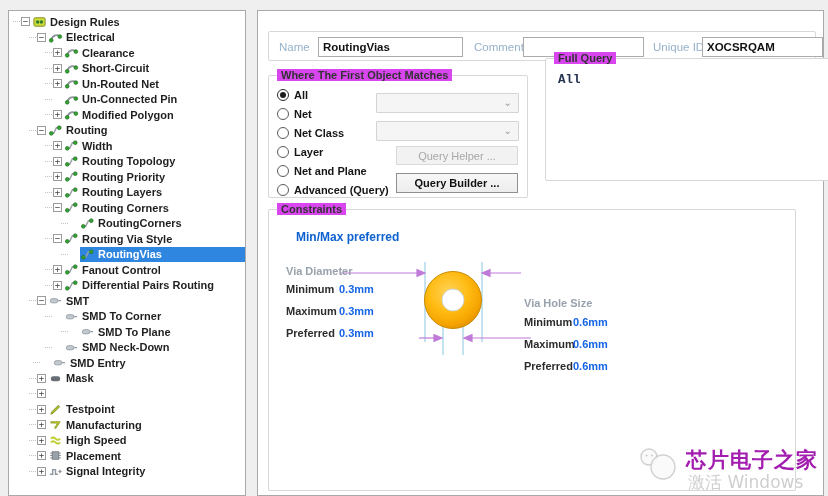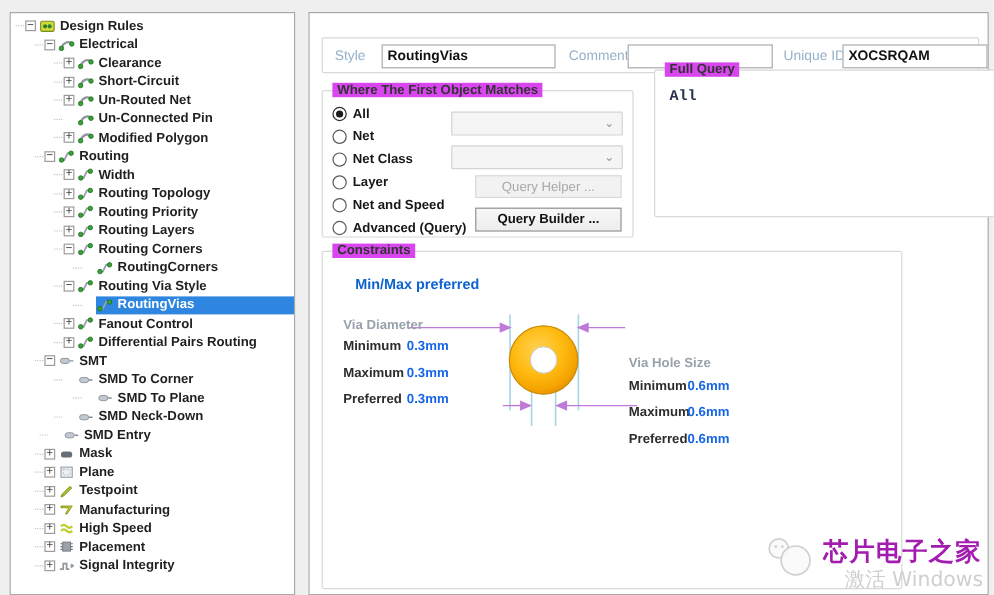--- a/index.html
+++ b/index.html
@@ -84,21 +84,21 @@
 
   
   #watermark { position:absolute; left:636px; top:443px; width:192px; height:53px; z-index:5; }
   #wm-brand {
     position:absolute; left:50px; top:3px; font-size:21px; font-weight:700;
     color:#a21caf; text-shadow:1px 1px 0 #ffffff; letter-spacing:1px;
     font-family:"DejaVu Sans", sans-serif; white-space:nowrap;
   }
   #wm-activate {
     position:absolute; left:52px; top:28px; font-size:17px; color:#cfcfcf;
-    font-family:"DejaVu Sans", sans-serif; white-space:nowrap;margin-left:16px;
+    font-family:"DejaVu Sans", sans-serif; white-space:nowrap;
   }
   #wm-logo { position:absolute; left:0; top:2px; }
   .hidden-defs { position:absolute; width:0; height:0; overflow:hidden; }
 </style>
 </head>
 <body>
 
 <svg class="hidden-defs" aria-hidden="true">
   <defs>
     <symbol id="icon-design-rules" viewBox="0 0 16 16">
@@ -386,26 +386,20 @@
         <span class="hl-wrap">
           <svg class="ticon">
             <use href="#icon-mask"></use>
           </svg>
           <span class="tree-label">Mask</span>
         </span>
       </div>
       <div class="tree-row" style="padding-left: 20px;">
         <span class="stub"></span>
         <span class="expander">+</span>
-        <span class="hl-wrap">
-          <svg class="ticon">
-            <use href="#icon-plane"></use>
-          </svg>
-          <span class="tree-label">Plane</span>
-        </span>
       </div>
       <div class="tree-row" style="padding-left: 20px;">
         <span class="stub"></span>
         <span class="expander">+</span>
         <span class="hl-wrap">
           <svg class="ticon">
             <use href="#icon-testpoint"></use>
           </svg>
           <span class="tree-label">Testpoint</span>
         </span>
@@ -449,21 +443,21 @@
           </svg>
           <span class="tree-label">Signal Integrity</span>
         </span>
       </div>
     </div>
 </div>
 
 <div class="panel" id="right-panel">
 
   <div class="group" id="fields-box">
-    <span class="fld-label" style="left:10px">Style</span>
+    <span class="fld-label" style="left:10px">Name</span>
     <input class="fld-input" style="left: 49px; width: 145px;" value="RoutingVias">
     <span class="fld-label" style="left:205px">Comment</span>
     <input class="fld-input" style="left: 254px; width: 121px;" value="">
     <span class="fld-label" style="left:384px">Unique ID</span>
     <input class="fld-input" style="left: 433px; width: 121px;" value="XOCSRQAM">
   </div>
 
   <div class="group" style="left:10px; top:64px; width:260px; height:123px">
     <span class="group-caption">Where The First Object Matches</span>
     <div id="radio-list">
@@ -478,21 +472,21 @@
         <div class="radio-row" style="top: 50px;">
           <span class="radio-circle"></span>
           <span class="radio-label">Net Class</span>
         </div>
         <div class="radio-row" style="top: 69px;">
           <span class="radio-circle"></span>
           <span class="radio-label">Layer</span>
         </div>
         <div class="radio-row" style="top: 88px;">
           <span class="radio-circle"></span>
-          <span class="radio-label">Net and Speed</span>
+          <span class="radio-label">Net and Plane</span>
         </div>
         <div class="radio-row" style="top: 107px;">
           <span class="radio-circle"></span>
           <span class="radio-label">Advanced (Query)</span>
         </div>
       </div>
     <div class="dropdown" style="top:17px">
       <span class="dd-chevron">⌄</span>
     </div>
     <div class="dropdown" style="top:45px">
@@ -500,21 +494,21 @@
     </div>
     <div class="btn disabled" style="top:70px">Query Helper ...</div>
     <div class="btn enabled" style="top:97px">Query Builder ...</div>
   </div>
 
   <div class="group" style="left:287px; top:47px; width:317px; height:123px">
     <span class="group-caption">Full Query</span>
     <div id="full-query-text">All</div>
   </div>
 
-  <div class="group" style="left:10px; top:198px; width:484px; height:282px">
+  <div class="group" style="left:10px; top:198px; width:528px; height:282px">
     <span class="group-caption">Constraints</span>
     <span id="mode-label">Min/Max preferred</span>
 
     <svg id="via-svg" width="546" height="280" viewBox="0 0 546 280">
       <defs>
         <radialGradient id="ringGrad" cx="42%" cy="36%" r="70%">
           <stop offset="0%" stop-color="#ffd257"></stop>
           <stop offset="50%" stop-color="#ffbb12"></stop>
           <stop offset="82%" stop-color="#f5a300"></stop>
           <stop offset="100%" stop-color="#d98e00"></stop>

